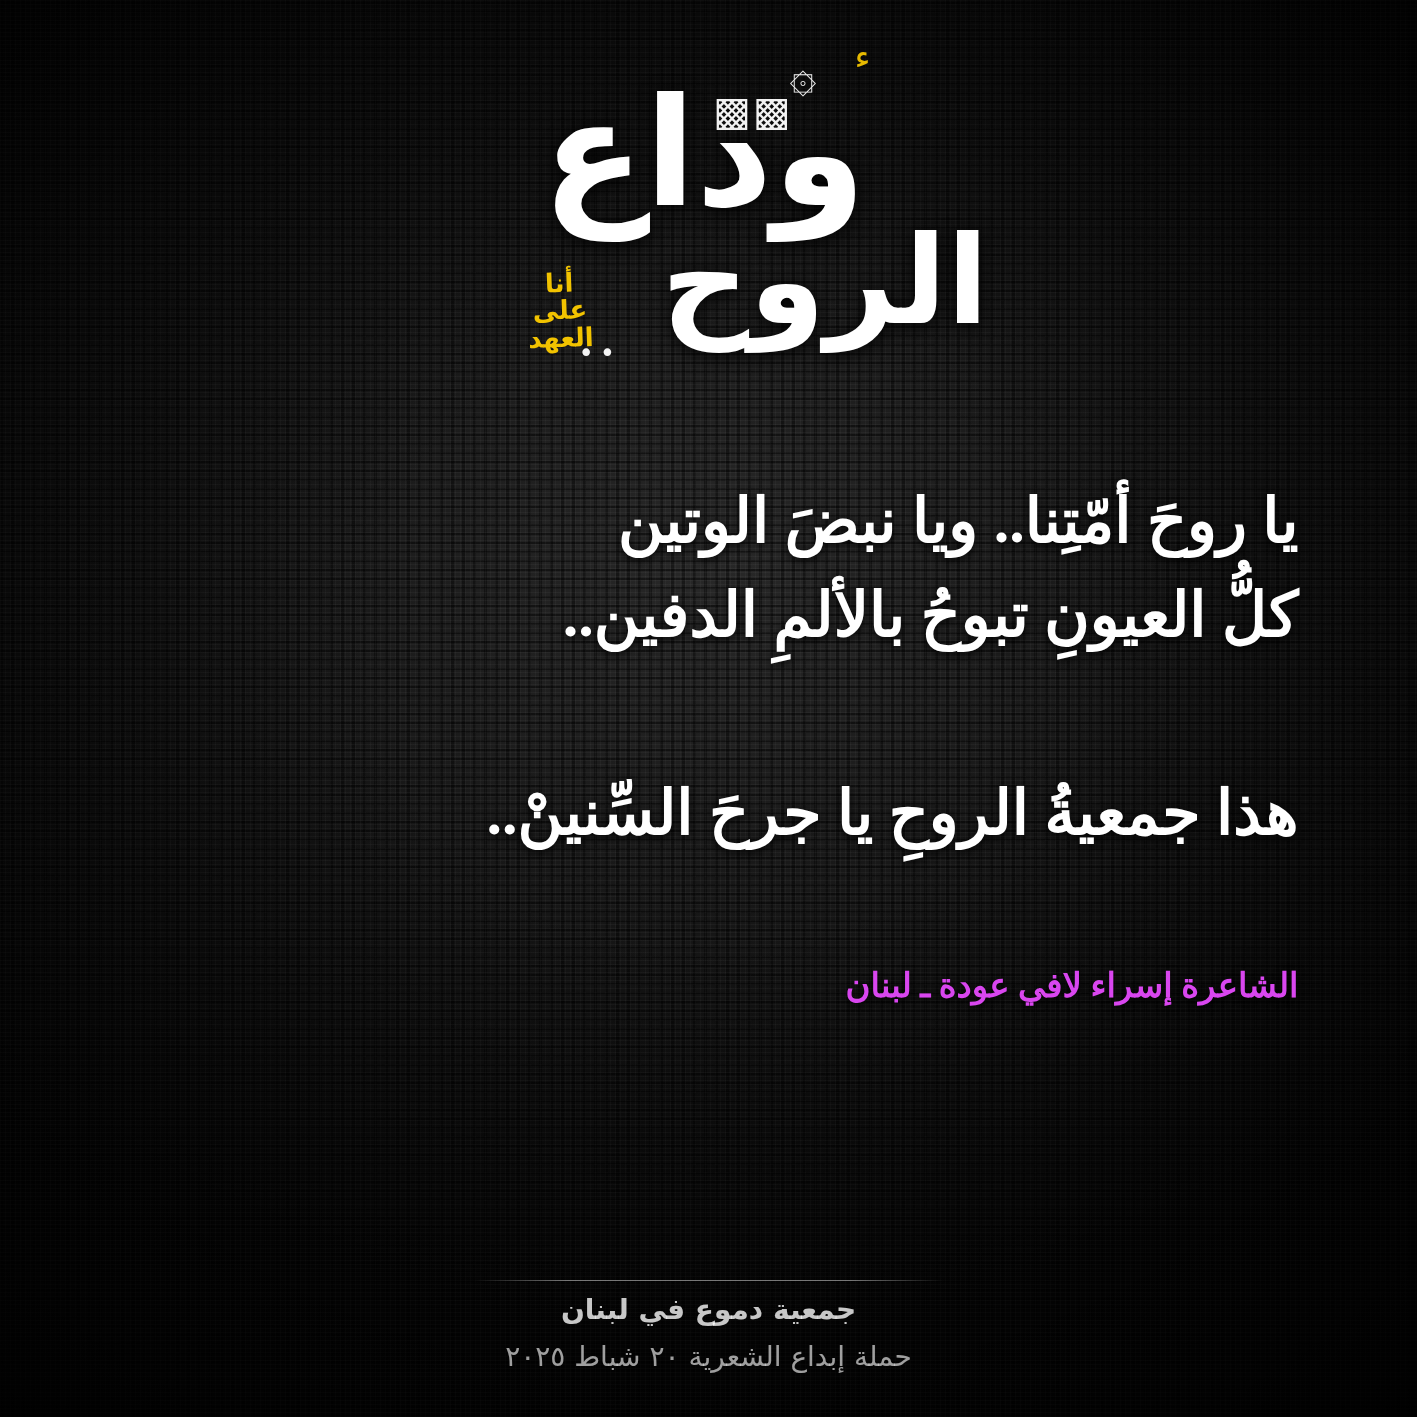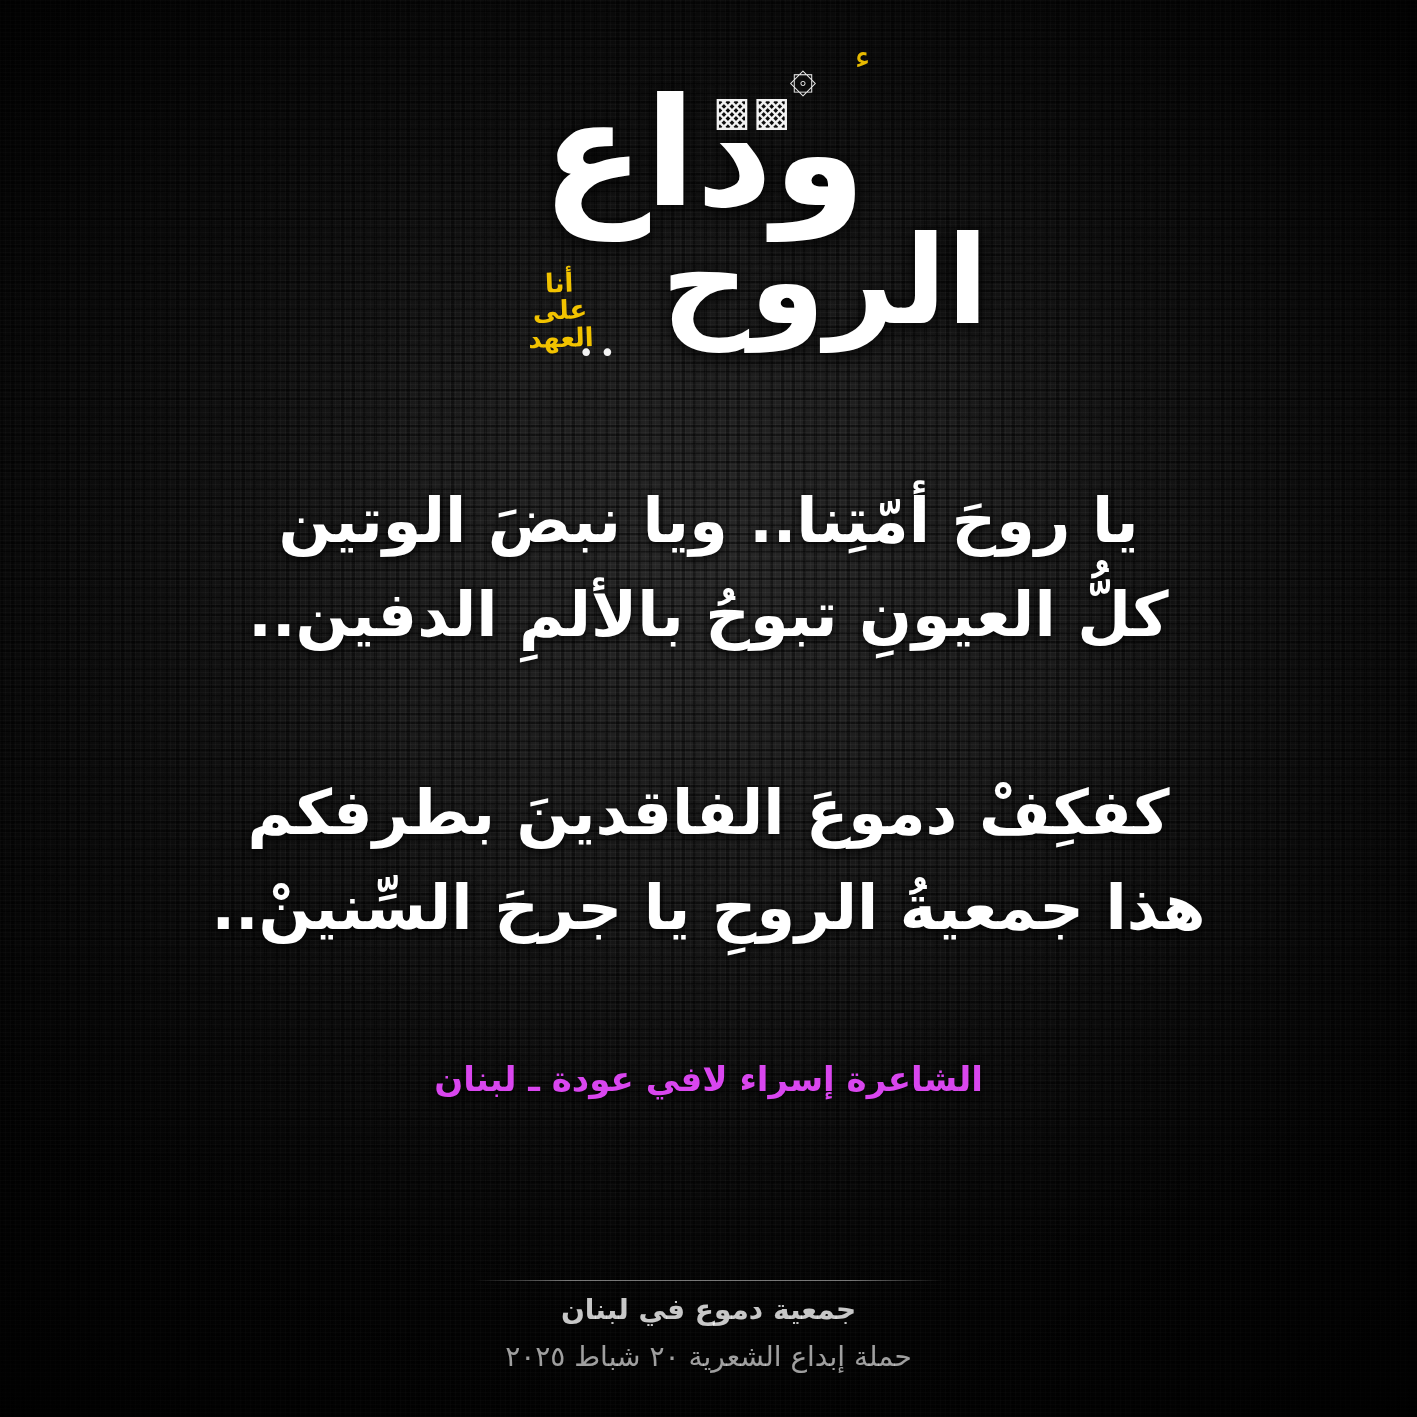--- a/index.html
+++ b/index.html
@@ -116,22 +116,22 @@
   }
   .orn-1 { top: 28px; right: 118px; font-size: 34px; color: #f2c300; }
   .orn-2 { top: 40px; right: 172px; font-size: 46px; }
   .orn-3 { top: 80px; right: 196px; font-size: 40px; letter-spacing: 2px; }
   .orn-4 { top: 330px; left: 150px; font-size: 26px; letter-spacing: 6px; }
 
   
   .poem {
     width: 1180px;
     margin-top: 36px;
-    text-align: center;
-    color: #ffffff;
+    color: #ffffff;
+    font-family: Liberation Serif, serif;
   }
   .stanza {
     margin-bottom: 104px;
   }
   .verse {
     font-size: 62px;
     font-weight: bold;
     line-height: 1.52;
     letter-spacing: 0px;
     text-shadow: 0 2px 10px rgba(0,0,0,0.85);
@@ -196,21 +196,20 @@
       <div class="logo-badge">أنا على العهد</div>
       <span class="logo-ornament orn-4">••</span>
     </div>
 
     <div class="poem">
       <div class="stanza">
         <div class="verse">يا روحَ أمّتِنا.. ويا نبضَ الوتين</div>
         <div class="verse">كلُّ العيونِ تبوحُ بالألمِ الدفين..</div>
       </div>
       <div class="stanza">
-        <div class="verse">كفكِفْ دموعَ الفاقدينَ بطرفكم</div>
         <div class="verse">هذا جمعيةُ الروحِ يا جرحَ السِّنينْ..</div>
       </div>
       <div class="poet">الشاعرة إسراء لافي عودة ـ لبنان</div>
     </div>
 
   </div>
 
   <div class="footer">
     <div class="divider"></div>
     <div class="org-mark">جمعية دموع في لبنان</div>

